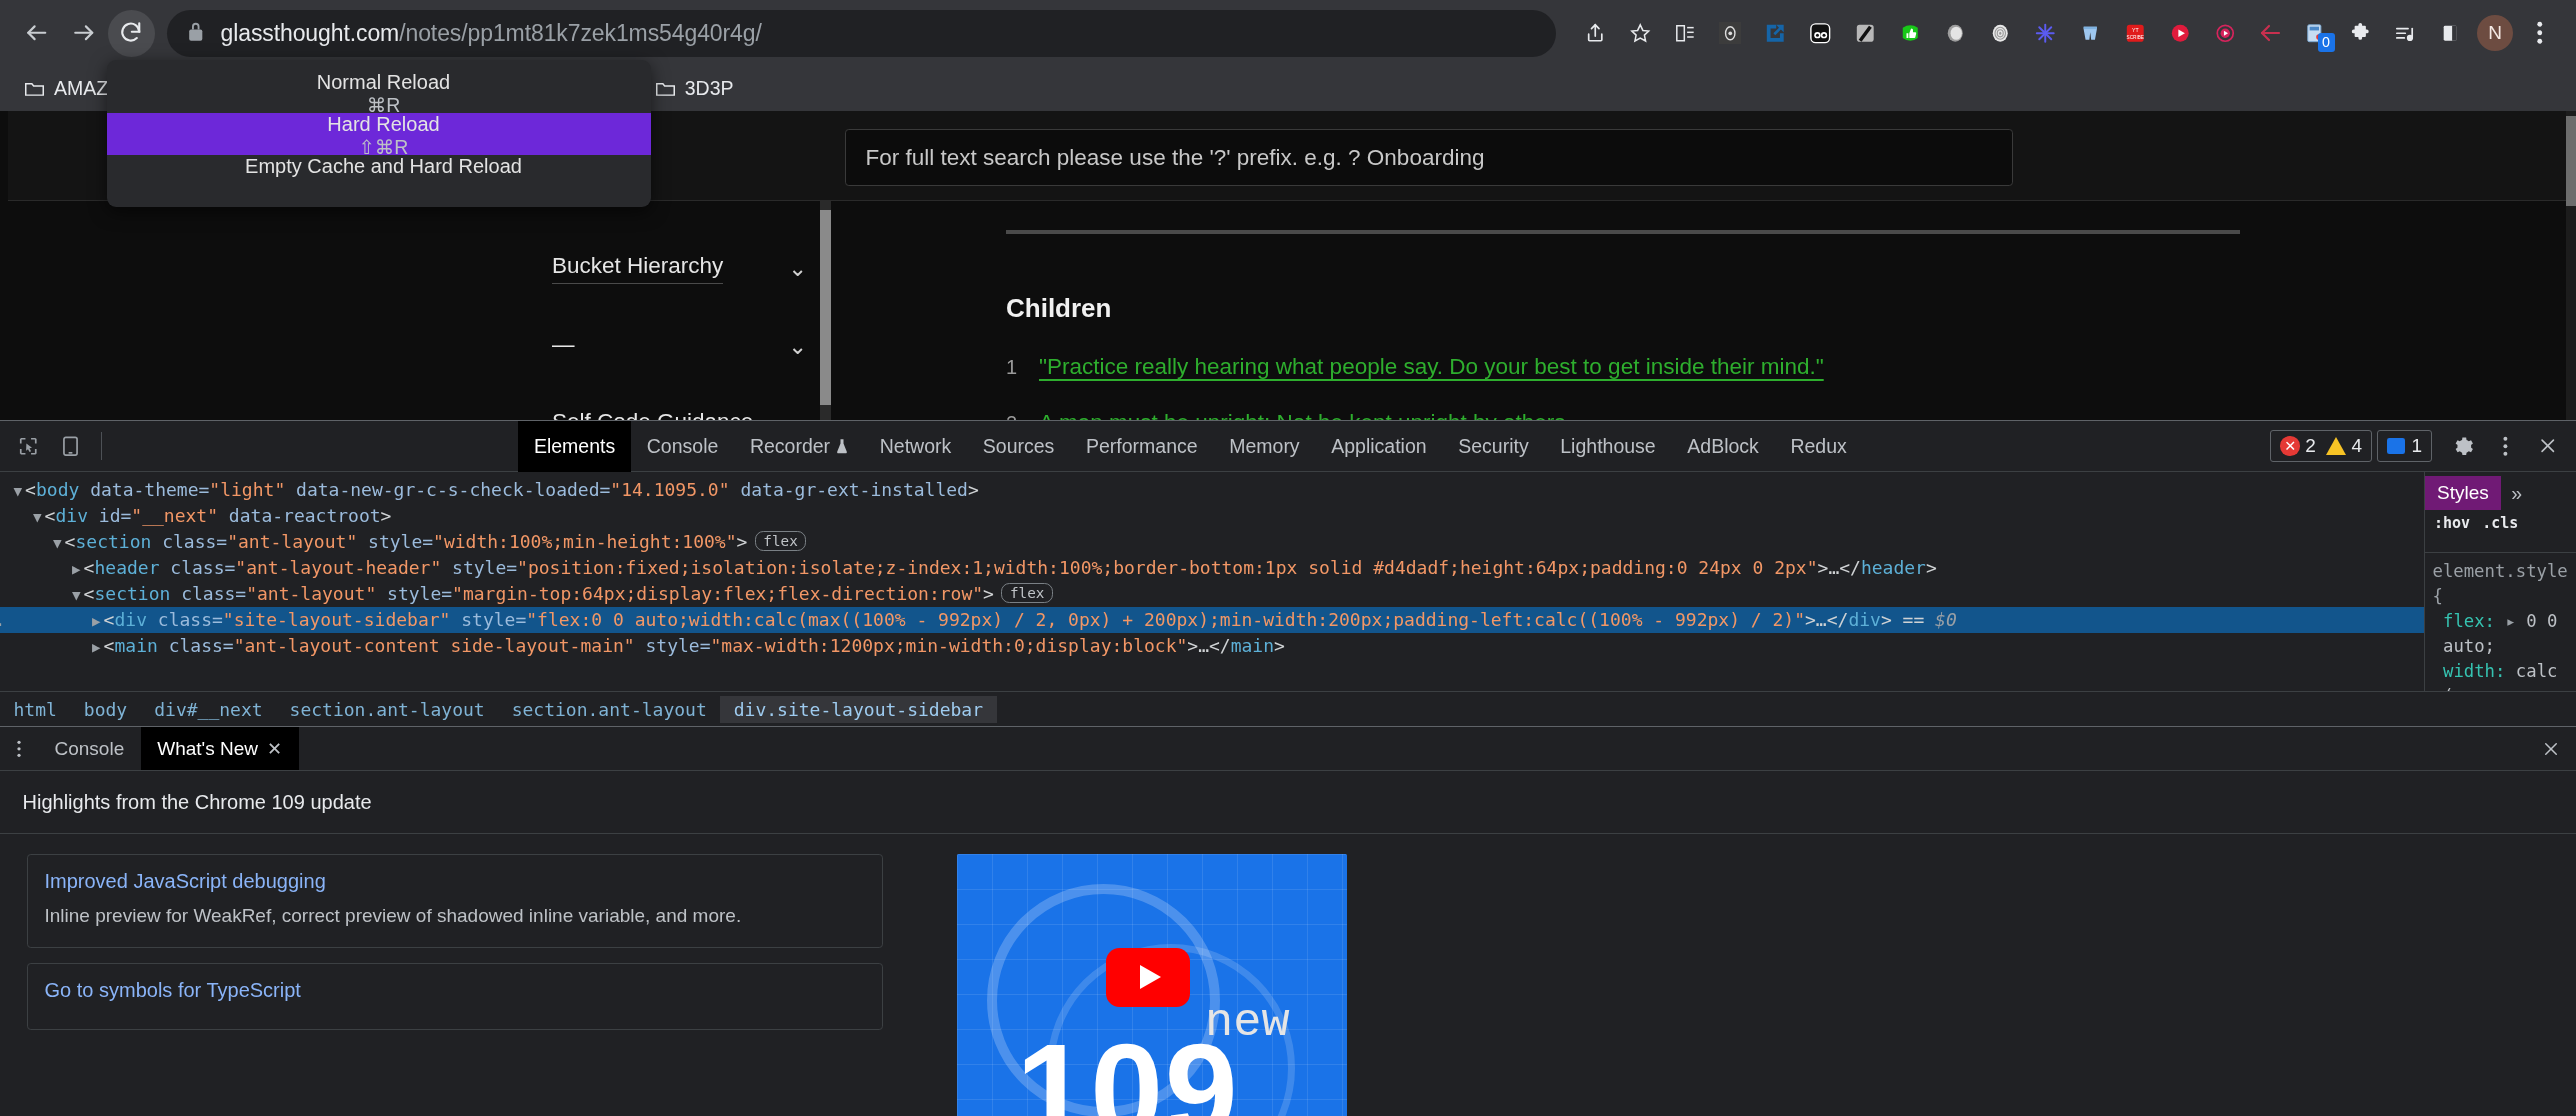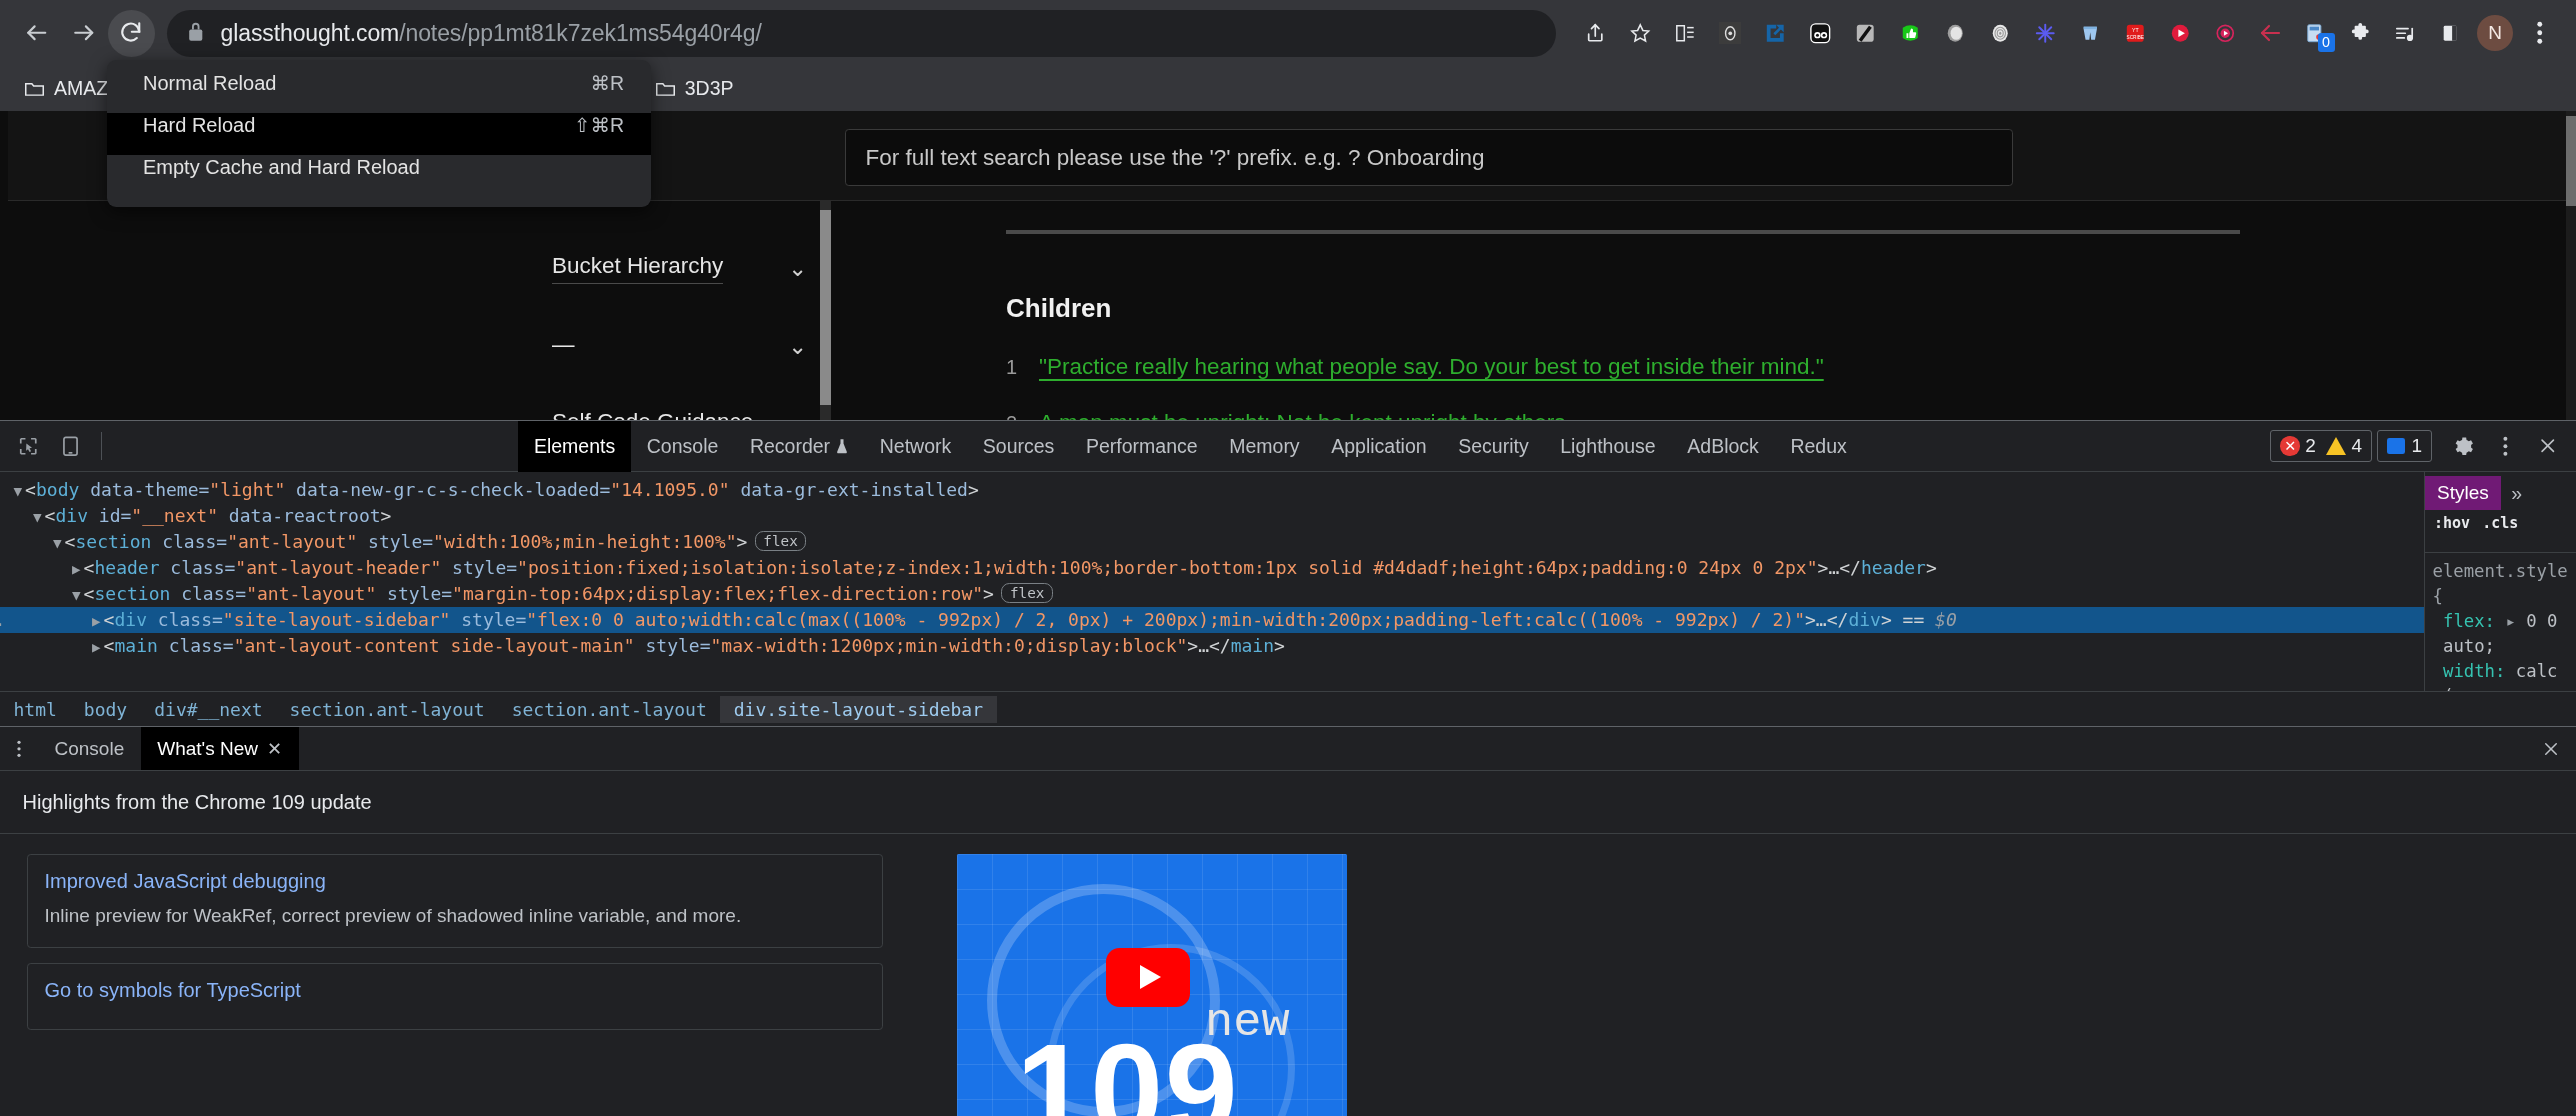--- a/index.html
+++ b/index.html
@@ -64,22 +64,23 @@
   
   .ctx-menu {
     position: absolute; top: 60px; left: 107px; width: 544px;
     background: #292a2d; border-radius: 9px; padding: 10.5px 0;
     box-shadow: 0 4.5px 16.5px rgba(0,0,0,.55); z-index: 60;
   }
   .ctx-item {
     height: 42px; display: flex; align-items: center;
     padding: 0 27px 16px 36px; font-size: 20px; color: #e3e3e3;
     justify-content: space-between;
-  }
-  .ctx-item.selected { background: #000000; }
+    flex-direction: column;
+  }
+  .ctx-item.selected { background: #6d28d9; }
   .ctx-shortcut { color: #bdc1c6; font-size: 19.5px; }
 
   
   .page {
     position: absolute; top: 111px; left: 0; width: 2576px; height: 309px;
     background: #0d0d0d; overflow: hidden;
   }
   .page-header {
     position: absolute; top: 0; left: 8px; width: 2576px; height: 90px;
     background: #141414; border-bottom: 0.8px solid #2a2a2a;

